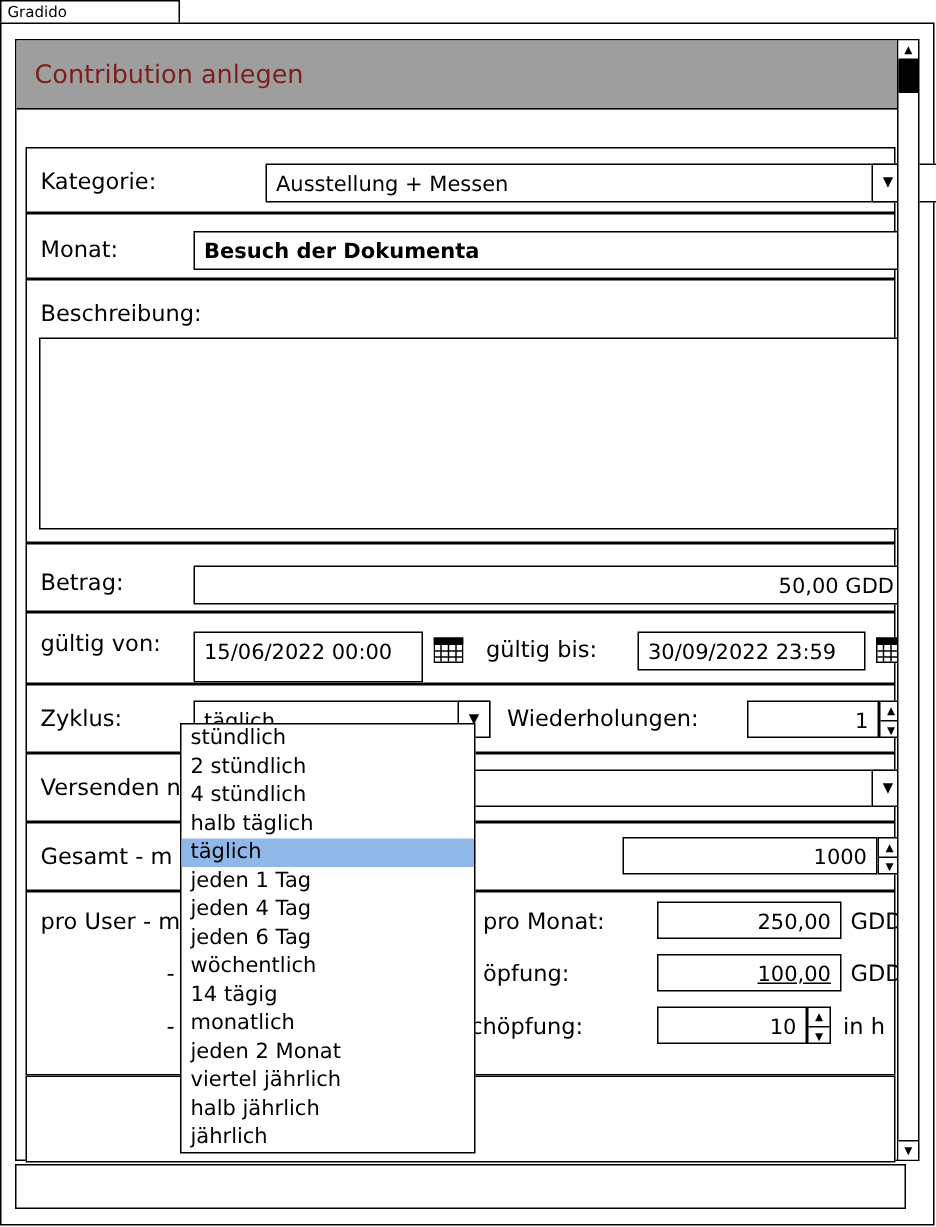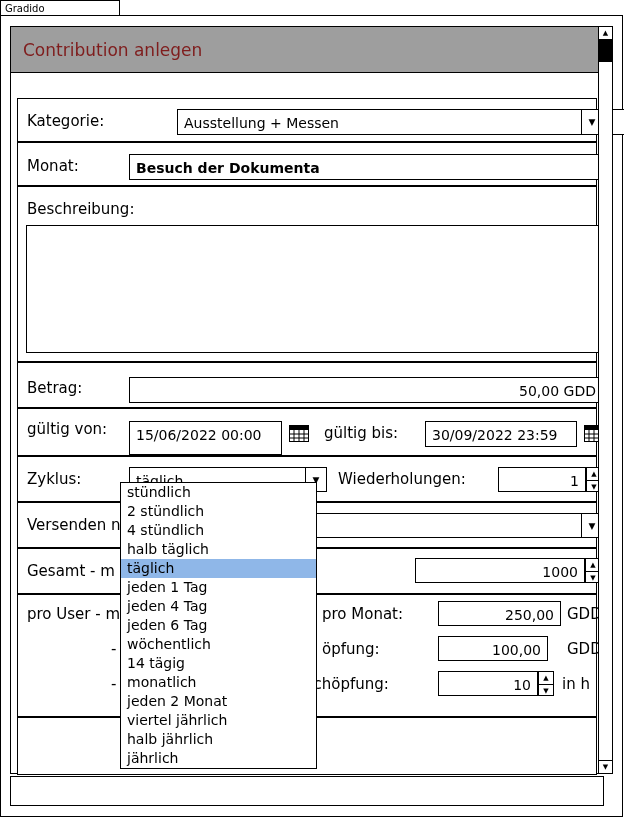--- a/index.html
+++ b/index.html
@@ -290,21 +290,21 @@
       </div>
 
       <div class="row" style="top:567px; height:123px;"></div>
       <div class="label" style="left:16px; top:578px;">pro User - m</div>
       <div class="label" style="left:311px; top:578px;">pro Monat:</div>
       <div class="field right" style="left:427px; top:574px; width:123px; height:25px;">250,00</div>
       <div class="label" style="left:556px; top:578px;">GDD</div>
 
       <div class="label" style="left:100px; top:613px;">- m</div>
       <div class="label" style="left:311px; top:613px;">öpfung:</div>
-      <div class="field right" style="left:427px; top:609px; width:110px; height:25px;">100,00</div>
+      <div class="field right" style="left:427px; top:609px; width:123px; height:25px;text-decoration:underline;">100,00</div>
       <div class="label" style="left:556px; top:613px;">GDD</div>
 
       <div class="label" style="left:100px; top:648px;">- m</div>
       <div class="label" style="left:282px; top:648px;">r Schöpfung:</div>
       <div class="field right" style="left:427px; top:644px; width:100px; height:25px;">10</div>
       <div class="spinner" style="left:527px; top:644px; height:25px;">
         <div>▲</div>
         <div>▼</div>
       </div>
       <div class="label" style="left:551px; top:648px;">in h</div>

